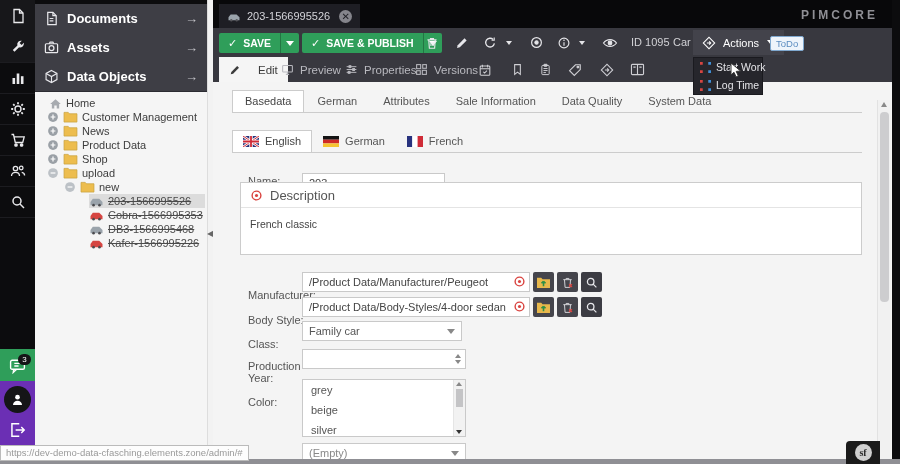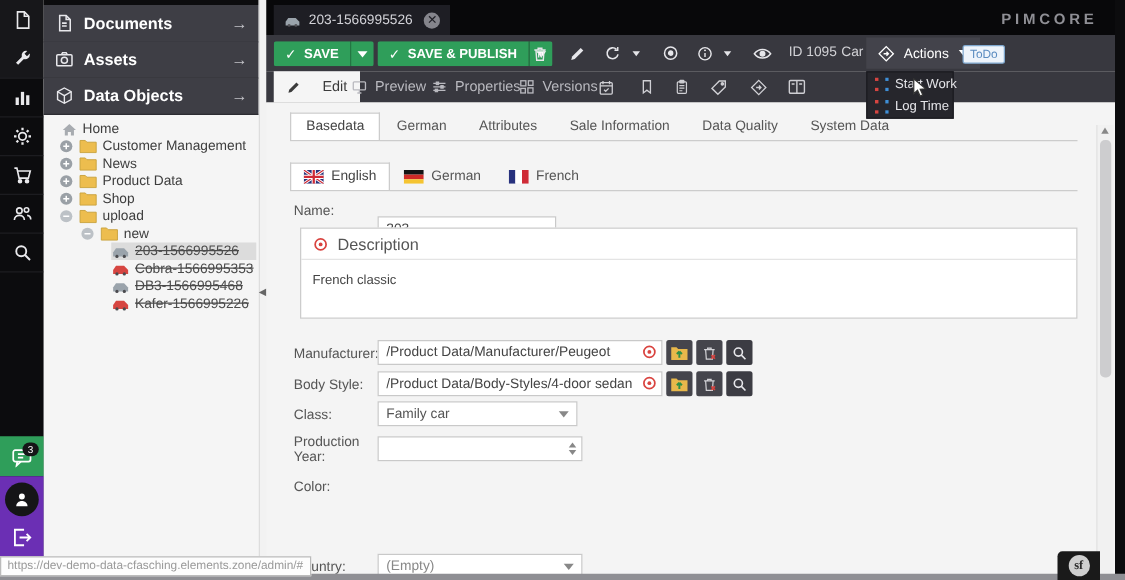--- a/index.html
+++ b/index.html
@@ -50,21 +50,21 @@
   .amitem .wficon{margin-right:5px;flex:none;}
   
   #content{left:213px;top:82px;width:679px;height:377px;background:#f4f4f4;}
   .dtabs{position:absolute;left:19px;top:8px;display:flex;font-size:11px;color:#555;}
   .dtab{padding:4px 12px 5px;border:1px solid transparent;}
   .dtab.active{background:#fff;border-color:#ccc;border-bottom-color:#fff;color:#444;}
   .tabline{position:absolute;left:19px;width:630px;height:0;border-bottom:1px solid #ccc;}
   .ltab{padding:4px 10px 5px;border:1px solid transparent;display:flex;align-items:center;}
   .ltab .flag{margin-right:6px;}
   .ltab.active{background:#fff;border-color:#ccc;border-bottom-color:#fff;}
-  .flbl{position:absolute;left:22px;font-size:11px;color:#555;}
+  .flbl{position:absolute;left:35px;font-size:11px;color:#555;margin-top:12px;}
   .tinput{position:absolute;height:20px;background:#fff;border:1px solid #c9c9c9;font-size:11px;color:#444;padding:0 6px;box-sizing:border-box;font-family:"Liberation Sans","DejaVu Sans",sans-serif;}
   .selbox{position:absolute;height:20px;background:#fff;border:1px solid #c9c9c9;font-size:11px;color:#555;display:flex;align-items:center;padding:0 6px;box-sizing:border-box;}
   .selbox .scaret{margin-left:auto;width:0;height:0;border-left:4px solid transparent;border-right:4px solid transparent;border-top:5px solid #888;}
   .relbtn{position:absolute;width:21px;height:20px;background:#45454c;border-radius:2px;display:flex;align-items:center;justify-content:center;}
   #descpanel{position:absolute;left:27px;top:100px;width:622px;height:73px;background:#fff;border:1px solid #ccc;box-sizing:border-box;}
   #desc-head{height:24px;border-bottom:1px solid #e4e4e4;display:flex;align-items:center;padding:0 9px;color:#555;font-size:13px;}
   #desc-head .bull{margin-right:7px;}
   #desc-body{padding:10px 9px;font-size:10.5px;color:#444;}
   
   #cscroll{left:877px;top:100px;width:13px;height:359px;background:#f1f1f1;border-left:1px solid #e2e2e2;}
@@ -694,20 +694,30 @@
     <div class="flbl" style="top:278px">Year:</div>
     <div class="selbox" style="left:89px;top:267px;width:164px">
       <span></span>
       <span class="spin">
           <span class="sup"></span>
           <span class="sdn"></span>
         </span>
     </div>
 
     <div class="flbl" style="top:302px">Color:</div>
+    <div id="colorlist">
+      <div class="copt">grey</div>
+      <div class="copt">beige</div>
+      <div class="copt">silver</div>
+      <div id="colsb">
+        <span class="cup"></span>
+        <span class="cthumb"></span>
+        <span class="cdn"></span>
+      </div>
+    </div>
 
     <div class="flbl" style="top:366px">Country:</div>
     <div class="selbox" style="left:89px;top:361px;width:164px">
       <span style="color:#888">(Empty)</span>
       <span class="scaret"></span>
     </div>
   </div>
 
   <div id="cscroll" class="abs">
     <span class="up"></span>

